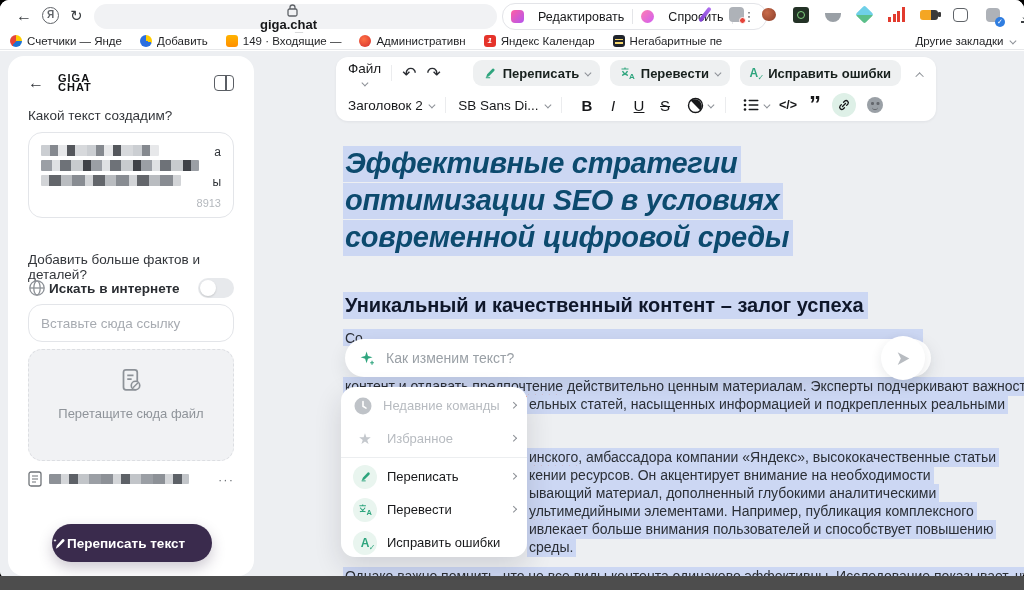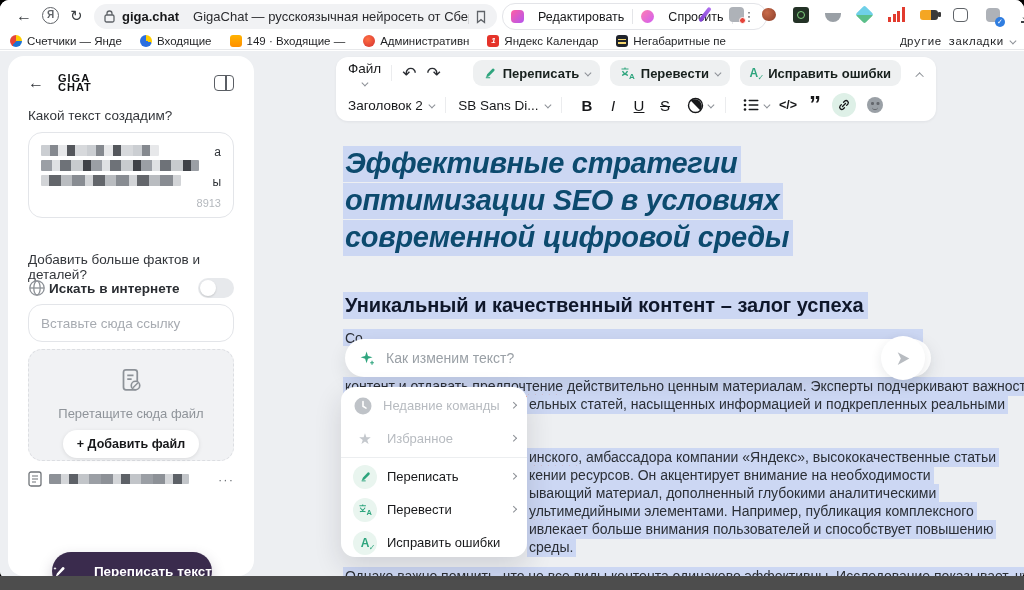--- a/index.html
+++ b/index.html
@@ -6,21 +6,21 @@
   html,body { width:1024px; height:590px; overflow:hidden; background:#000; font-family:"Liberation Sans","DejaVu Sans",sans-serif; }
   .bottom-strip { position:absolute; left:0; top:576px; width:1024px; height:14px; background:#4d4d4d; }
   .window { position:absolute; left:0; top:0; width:1024px; height:580px; background:#fff; border-radius:9px; overflow:hidden; }
 
   
   .nav { position:absolute; left:0; top:0; width:1024px; height:33px; background:#fff; }
   .nav-ico { position:absolute; top:6px; font-size:15px; color:#3c4043; cursor:default; }
   .back-ico { left:16px; top:7px; font-size:16px; }
   .ya-circle { position:absolute; left:42px; top:7px; width:17px; height:17px; border:1.6px solid #5f6368; border-radius:50%; font-size:10px; font-weight:700; color:#5f6368; text-align:center; line-height:14px; }
   .reload-ico { left:70px; top:7px; font-size:15px; }
-  .omnibox { position:absolute; left:94px; top:4px; width:403px; height:25px; background:#f1f2f4; border-radius:13px; display:flex; align-items:center; padding:0 10px; }
+  .omnibox { position:absolute; left:94px; top:4px; width:403px; height:25px; background:#f1f2f4; border-radius:13px; display:flex; align-items:center; padding:0 10px;flex-direction:column; }
   .omnibox .lock { margin-right:7px; display:flex; }
   .omni-url { font-size:13px; font-weight:700; color:#17181a; margin-right:14px; }
   .omni-title { font-size:13px; color:#2a2b2e; white-space:nowrap; overflow:hidden; flex:1; }
   .flag-ico { margin-left:6px; display:flex; }
   .alice-group { position:absolute; left:502px; top:3px; height:27px; border:1px solid #e3e4e8; border-radius:13px; display:flex; align-items:center; padding:0 8px; gap:8px; }
   .alice-btn { display:flex; align-items:center; gap:14px; font-size:12.5px; color:#17181a; cursor:pointer; }
   .alice-edit-ico { width:13px; height:13px; border-radius:4px; background:linear-gradient(135deg,#ff5fa2,#b455f0); }
   .alice-ask-ico { width:13px; height:13px; border-radius:50%; background:linear-gradient(135deg,#ff7eb0,#d05ef2); }
   .vsep { width:1px; height:15px; background:#e4e5e8; }
   .kebab { font-size:13px; color:#5f6368; padding:0 2px; cursor:pointer; }
@@ -46,21 +46,21 @@
   .bookmarks { position:absolute; left:0; top:33px; width:1024px; height:17px; background:#fff; border-bottom:1px solid #e7e8ea; display:flex; align-items:center; padding:0 10px; gap:18px; font-size:11.5px; color:#1f2023; }
   .bm-item { display:flex; align-items:center; gap:5px; cursor:pointer; white-space:nowrap; }
   .bm-ico { width:12px; height:12px; border-radius:3px; flex:none; }
   .bm-metrica { border-radius:50%; background:conic-gradient(#ffcc00 0 25%, #1e73d4 25% 60%, #e5443a 60% 100%); }
   .bm-direct { border-radius:50%; background:conic-gradient(#ffcc00 0 30%, #2b6fe0 30% 100%); }
   .bm-mail { background:linear-gradient(180deg,#ffb300,#ff8f00); }
   .bm-fire { border-radius:50%; background:radial-gradient(circle at 40% 35%,#ff7043,#d32f2f); }
   .bm-cal { background:#e5332a; color:#fff; font-size:8px; font-weight:700; text-align:center; line-height:12px; }
   .bm-dark { background:#20242c; display:flex; flex-direction:column; justify-content:center; gap:2px; padding:0 2px; }
   .bm-dark i { display:block; height:1.5px; background:#f5d76e; }
-  .other-bm { margin-left:auto; display:flex; align-items:center; gap:6px; color:#1f2023; cursor:pointer;font-family:Liberation Mono, monospace; }
+  .other-bm { margin-left:auto; display:flex; align-items:center; gap:6px; color:#1f2023; cursor:pointer; }
 
   
   .chv { display:inline-block; width:6px; height:6px; border-right:1.5px solid #8d9197; border-bottom:1.5px solid #8d9197; transform:rotate(45deg) translateY(-1px); }
   .chv.up { transform:rotate(-135deg) translateY(-2px); }
   .chv.right { transform:rotate(-45deg); }
   .chv.sm { width:4.5px; height:4.5px; }
 
   
   .content { position:absolute; left:0; top:51px; width:1024px; height:529px; background:#edeff2; }
 
@@ -83,21 +83,21 @@
   .sb-row-search span { font-size:13.5px; font-weight:700; color:#2a2d32; }
   .toggle { margin-left:auto; width:36px; height:20px; background:#e7e9ec; border-radius:10px; position:relative; cursor:pointer; }
   .toggle:after { content:""; position:absolute; left:2px; top:2px; width:16px; height:16px; background:#fff; border-radius:50%; box-shadow:0 1px 2px rgba(0,0,0,.15); }
   .sb-link-input { position:absolute; left:20px; top:248px; width:206px; height:38px; border:1px solid #e3e5e9; border-radius:14px; display:flex; align-items:center; padding:0 12px; font-size:13.5px; color:#a7abb1; background:#fff; }
   .dropzone { position:absolute; left:20px; top:293px; width:206px; height:112px; background:#f1f2f4; border:1px dashed #dcdee2; border-radius:14px; text-align:center; }
   .dz-text { font-size:13px; color:#8f949a; margin-top:6px; }
   .dz-btn { display:inline-flex; margin-top:9px; height:28px; align-items:center; padding:0 14px; background:#fff; border-radius:15px; font-size:12.5px; font-weight:700; color:#17181a; box-shadow:0 1px 4px rgba(0,0,0,.10); cursor:pointer; }
   .file-row { position:absolute; left:20px; top:414px; width:206px; height:18px; display:flex; align-items:center; gap:7px; }
   .file-pix { width:140px; height:10px; background:repeating-linear-gradient(90deg,#8d9197 0 12px,#d4d6d9 12px 20px,#5d6167 20px 29px,#c2c5c9 29px 40px,#9b9fa5 40px 52px); border-radius:1px; }
   .file-kebab { margin-left:auto; font-size:13px; color:#6f7378; letter-spacing:1px; cursor:pointer; }
-  .rewrite-btn { position:absolute; left:44px; top:496px; width:160px; height:38px; background:#3a2b4d; border-radius:20px; color:#fff; font-size:13.5px; font-weight:700; display:flex; align-items:center; justify-content:space-between; cursor:pointer; box-shadow:0 6px 14px rgba(58,43,77,.25); }
+  .rewrite-btn { position:absolute; left:44px; top:468px; width:160px; height:38px; background:#3a2b4d; border-radius:20px; color:#fff; font-size:13.5px; font-weight:700; display:flex; align-items:center; justify-content:flex-start; cursor:pointer; box-shadow:0 6px 14px rgba(58,43,77,.25); }
 
   
   .main { position:absolute; left:336px; top:6px; width:600px; height:523px; }
   .toolbar { position:absolute; left:0; top:0; width:600px; height:64px; background:#fff; border-radius:12px; box-shadow:0 1px 3px rgba(20,20,30,.06); }
   .tb-row1 { position:absolute; left:0; top:0; right:0; height:32px; display:flex; align-items:center; padding:0 12px; gap:10px; }
   .tb-row2 { position:absolute; left:0; top:32px; right:0; height:32px; display:flex; align-items:center; padding:0 12px; }
   .tb-file { font-size:13.5px; color:#17181a; display:flex; align-items:center; gap:5px; cursor:pointer;flex-direction:column; }
   .tb-sep { width:1px; height:16px; background:#ebecee; }
   .tb-undo { font-size:17px; color:#2a2d32; cursor:pointer; }
   .pill { height:26px; background:#eef0f1; border-radius:9px; display:flex; align-items:center; gap:6px; padding:0 10px; font-size:13px; font-weight:700; color:#17201d; cursor:pointer; }
@@ -219,21 +219,21 @@
     </div>
   </div>
 
   <div class="bookmarks">
     <span class="bm-item">
       <i class="bm-ico bm-metrica"></i>
       <span>Счетчики — Янде</span>
     </span>
     <span class="bm-item">
       <i class="bm-ico bm-direct"></i>
-      <span>Входящие</span>
+      <span>Добавить</span>
     </span>
     <span class="bm-item">
       <i class="bm-ico bm-mail"></i>
       <span>149 · Входящие —</span>
     </span>
     <span class="bm-item">
       <i class="bm-ico bm-fire"></i>
       <span>Административн</span>
     </span>
     <span class="bm-item">
@@ -299,21 +299,20 @@
           <svg width="30" height="30" viewBox="0 0 24 24">
               <g fill="none" stroke="#8d9298" stroke-width="1.4">
                 <rect x="6" y="3" width="11" height="16" rx="2"></rect>
                 <path d="M9 7.5 h5 M9 10.5 h3.5"></path>
               </g>
               <circle cx="15.6" cy="15.6" r="3.4" fill="#f1f2f4" stroke="#8d9298" stroke-width="1.3"></circle>
               <path d="M13.6 17.4 l4-4" stroke="#8d9298" stroke-width="1.2"></path>
             </svg>
         </div>
         <div class="dz-text">Перетащите сюда файл</div>
-        <div class="dz-btn">+ Добавить файл</div>
       </div>
 
       <div class="file-row">
         <svg width="14" height="16" viewBox="0 0 14 16">
             <rect x="1" y="1" width="12" height="14" rx="2" fill="none" stroke="#6f7378" stroke-width="1.3"></rect>
             <path d="M4 5 h6 M4 8 h6 M4 11 h4" stroke="#6f7378" stroke-width="1.2"></path>
           </svg>
         <span class="file-pix"></span>
         <span class="file-kebab">···</span>
       </div>

